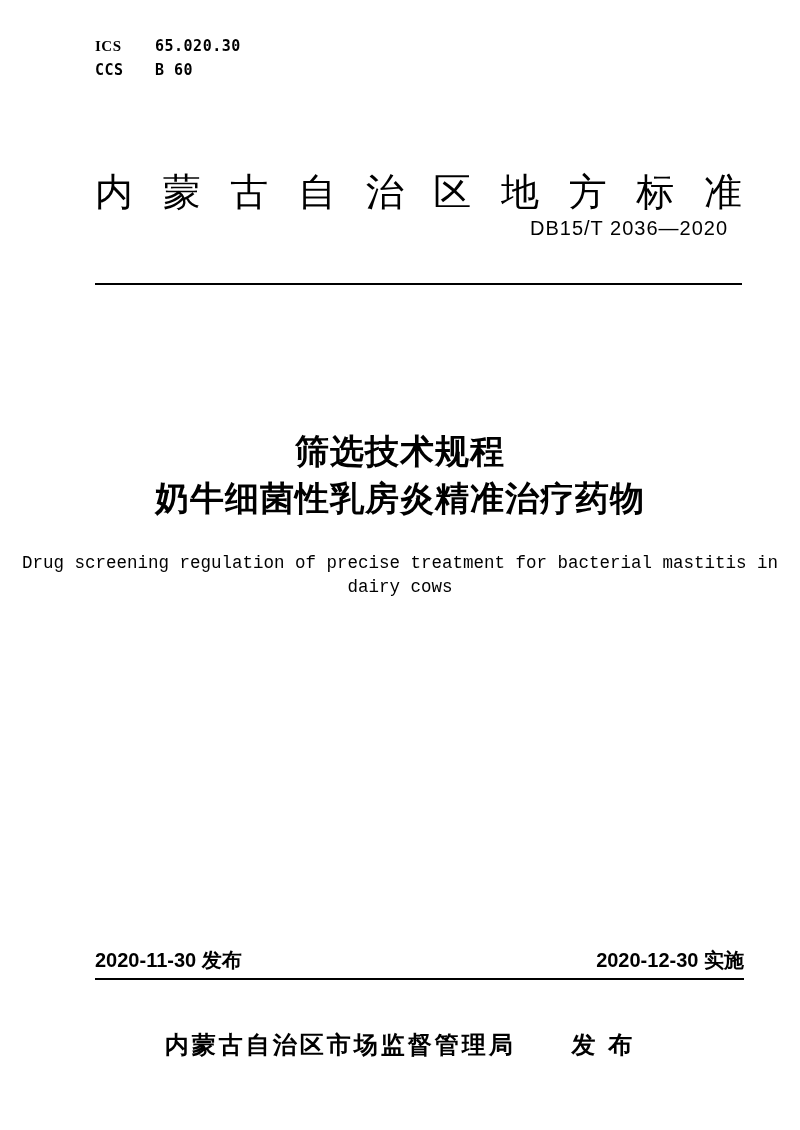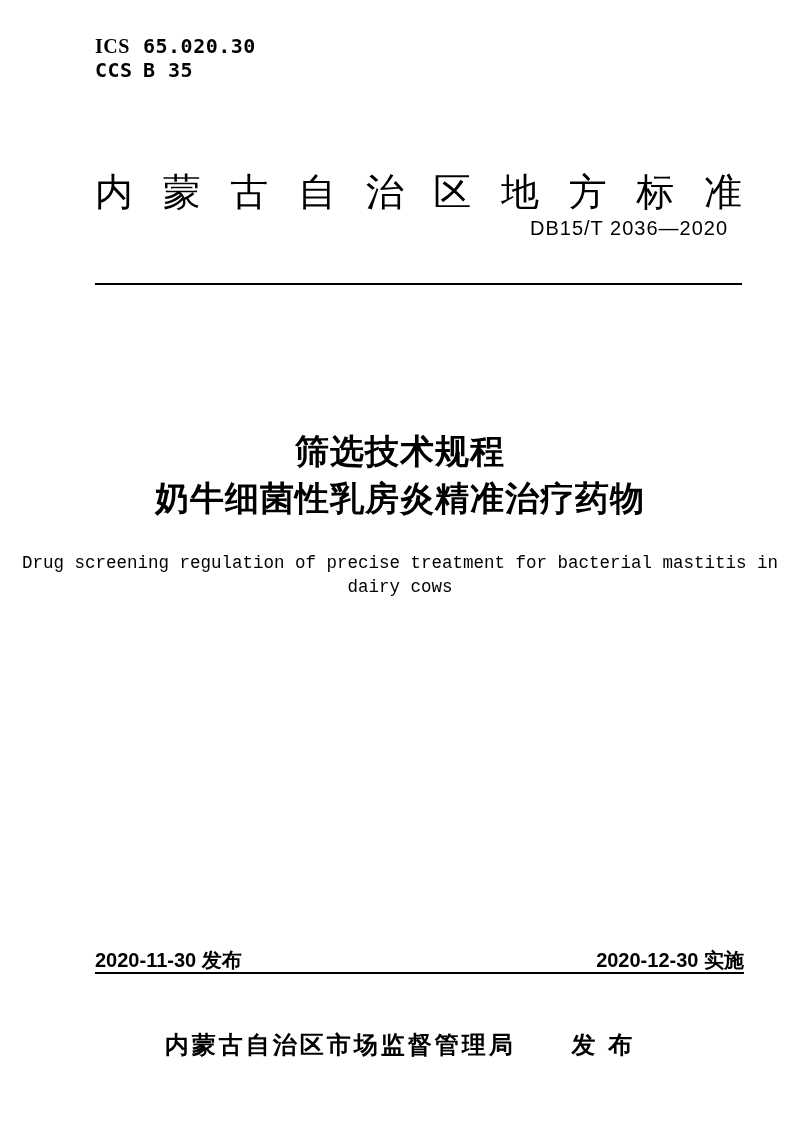--- a/index.html
+++ b/index.html
@@ -17,23 +17,23 @@
     overflow: hidden;
   }
 
   
   .ics-block {
     position: absolute;
     left: 95px;
     top: 34px;
     display: grid;
     grid-template-columns: 44px auto;
-    column-gap: 4px;
+    column-gap: 16px;
     font-family: "DejaVu Sans Mono", monospace;
-    font-size: 20px;
+    font-size: 15px;
     line-height: 24px;
     font-weight: bold;
     letter-spacing: 0.5px;
   }
   .ics-block .label-serif {
     font-family: "Liberation Serif", serif;
   }
 
   
   .db15-logo {
@@ -113,21 +113,21 @@
     position: absolute;
     left: 95px;
     right: 56px;
     top: 948px;
     display: flex;
     justify-content: space-between;
     align-items: flex-end;
     font-size: 20px;
     line-height: 24px;
     font-weight: bold;
-    padding-bottom: 0;
+    padding-bottom: 6px;
     border-bottom: 2px solid #000000;
     gap: 17px;
   }
 
   
   .publisher-row {
     position: absolute;
     left: 0;
     right: 0;
     top: 1030px;
@@ -143,21 +143,21 @@
 </style>
 </head>
 <body>
 
 <div class="page">
 
   <div class="ics-block">
     <span class="label-serif">ICS</span>
     <span>65.020.30</span>
     <span>CCS</span>
-    <span>B 35</span>
+    <span>B 60</span>
   </div>
 
 
   <div class="standard-name">内蒙古自治区地方标准</div>
 
   <div class="standard-number">DB15/T 2036—2020</div>
 
   <div class="header-rule"></div>
 
   <div class="title-cn">

